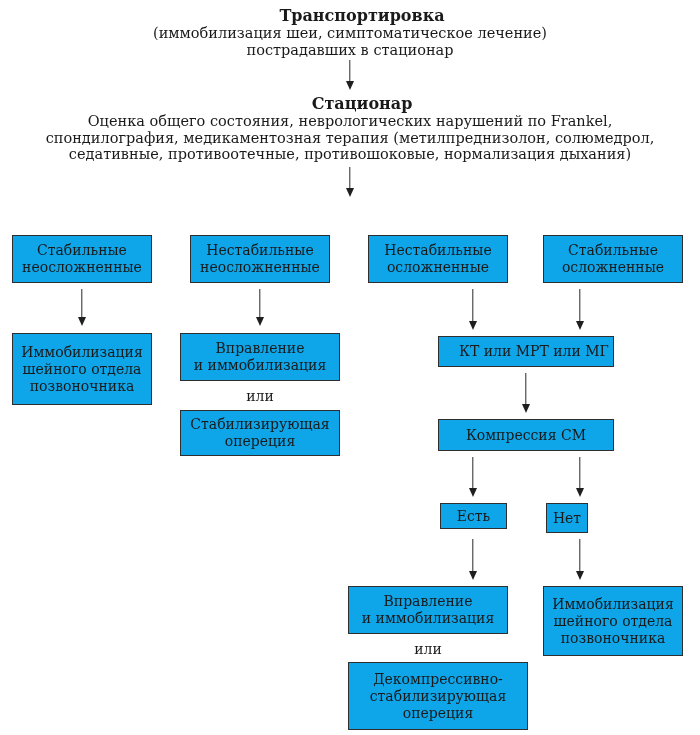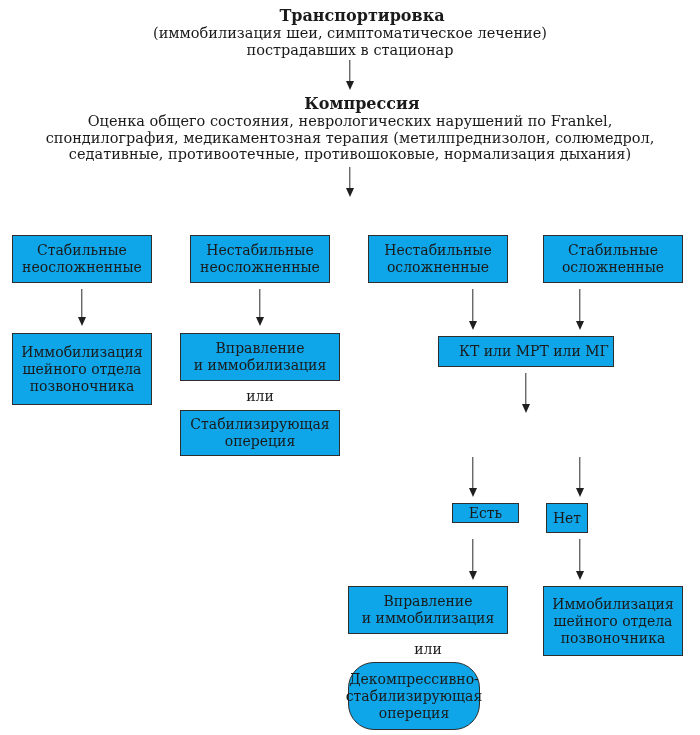--- a/index.html
+++ b/index.html
@@ -92,21 +92,21 @@
     <div class="stage-text">(иммобилизация шеи, симптоматическое лечение)</div>
     <div class="stage-text">пострадавших в стационар</div>
   </div>
 
   <div class="arrow" style="left: 350px; top: 60px; height: 30px;">
     <div class="stem"></div>
     <div class="head"></div>
   </div>
 
   <div class="stage" style="top: 95px;">
-    <div class="stage-title">Компрессия</div>
+    <div class="stage-title">Стационар</div>
     <div class="stage-text">Оценка общего состояния, неврологических нарушений по Frankel,
 спондилография, медикаментозная терапия (метилпреднизолон, солюмедрол,
 седативные, противоотечные, противошоковые, нормализация дыхания)</div>
   </div>
 
   <div class="arrow" style="left: 350px; top: 167px; height: 30px;">
     <div class="stem"></div>
     <div class="head"></div>
   </div>
 
@@ -162,52 +162,55 @@
 
   <div class="node" style="left: 438px; top: 336px; width: 176px; height: 31px; padding-left: 16px;">
     <span class="node-label">КТ или МРТ или МГ</span>
   </div>
 
   <div class="arrow" style="left: 526px; top: 373px; height: 40px;">
     <div class="stem"></div>
     <div class="head"></div>
   </div>
 
+  <div class="node" style="left: 438px; top: 419px; width: 176px; height: 32px;">
+    <span class="node-label">Компрессия СМ</span>
+  </div>
 
   <div class="arrow" style="left: 473px; top: 457px; height: 40px;">
     <div class="stem"></div>
     <div class="head"></div>
   </div>
   <div class="arrow" style="left: 580px; top: 457px; height: 40px;">
     <div class="stem"></div>
     <div class="head"></div>
   </div>
 
-  <div class="node" style="left: 452px; top: 503px; width: 67px; height: 20px;">
+  <div class="node" style="left: 440px; top: 503px; width: 67px; height: 26px;">
     <span class="node-label">Есть</span>
   </div>
   <div class="node" style="left: 546px; top: 503px; width: 42px; height: 30px;">
     <span class="node-label">Нет</span>
   </div>
 
   <div class="arrow" style="left: 473px; top: 539px; height: 41px;">
     <div class="stem"></div>
     <div class="head"></div>
   </div>
   <div class="arrow" style="left: 580px; top: 539px; height: 41px;">
     <div class="stem"></div>
     <div class="head"></div>
   </div>
 
   <div class="node" style="left: 348px; top: 586px; width: 160px; height: 48px;">
     <span class="node-label">Вправление
 и иммобилизация</span>
   </div>
   <div class="or-label" style="left: 428px; top: 641px;">или</div>
-  <div class="node" style="left: 348px; top: 662px; width: 132px; height: 68px; border-radius: 26px;">
+  <div class="node" style="left: 348px; top: 662px; width: 180px; height: 68px;">
     <span class="node-label">Декомпрессивно-
 стабилизирующая
 опереция</span>
   </div>
   <div class="node" style="left: 543px; top: 586px; width: 140px; height: 70px;">
     <span class="node-label">Иммобилизация
 шейного отдела
 позвоночника</span>
   </div>
 

